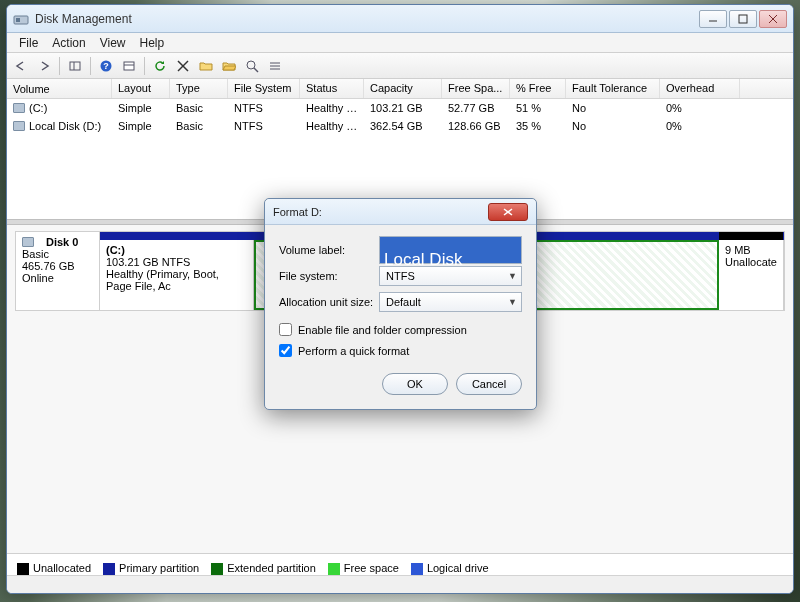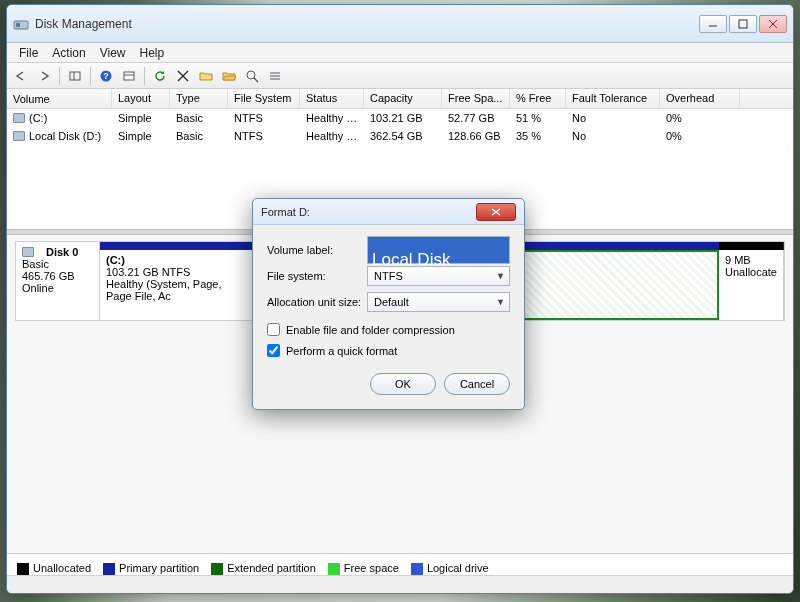--- a/index.html
+++ b/index.html
@@ -1,18 +1,18 @@
 <!DOCTYPE html>
 <html><head>
 <meta charset="utf-8">
 <style>
 * { box-sizing: border-box; margin: 0; padding: 0; font-family: "Segoe UI", Tahoma, sans-serif; }
 body { background: linear-gradient(100deg,#374b3e 0%,#5a6e5a 15%,#cfd8cf 30%,#d8e0d8 60%,#788a78 80%,#2f3f2f 100%); width:800px; height:602px; overflow:hidden; position:relative; }
 .window { position:absolute; left:6px; top:4px; width:788px; height:590px; background:#fff; border:1px solid #5b7ba3; border-radius:6px; box-shadow:0 4px 18px rgba(0,0,0,.35); display:flex; flex-direction:column; overflow:hidden;}
-.titlebar { height:38px; background:linear-gradient(#eaf3fb,#d9e8f7); display:flex; align-items:center; padding:0 6px; border-bottom:1px solid #a9bfd6;}
+.titlebar { height:28px; background:linear-gradient(#eaf3fb,#d9e8f7); display:flex; align-items:center; padding:0 6px; border-bottom:1px solid #a9bfd6;}
 .titlebar .ticon{width:16px;height:16px;margin-right:6px;}
 .titlebar .title{font-size:12px;color:#333;flex:1;}
 .winbtns{display:flex;gap:2px;}
 .winbtn{width:28px;height:18px;border:1px solid #9ab;background:linear-gradient(#fdfdfe,#e1ebf5);border-radius:2px;display:flex;align-items:center;justify-content:center;font-size:10px;color:#333;}
 .winbtn.close{background:linear-gradient(#f7d9d9,#e9b7b7);border-color:#c98888;}
 .menubar{height:20px;background:#f4f4f4;border-bottom:1px solid #d0d0d0;display:flex;align-items:center;padding:0 12px;gap:14px;font-size:12px;color:#222;}
 .toolbar{height:26px;background:linear-gradient(#fbfbfb,#ececec);border-bottom:1px solid #cfcfcf;display:flex;align-items:center;padding:0 4px;gap:3px;}
 .tbtn{width:20px;height:20px;border:1px solid transparent;display:flex;align-items:center;justify-content:center;border-radius:2px;}
 .tsep{width:1px;height:18px;background:#c5c5c5;margin:0 2px;}
 .list{flex:0 0 140px;overflow:hidden;font-size:11px;}
@@ -35,21 +35,21 @@
 .part .pname{font-weight:bold;}
 .part.d{background:repeating-linear-gradient(45deg,#eef6ef,#eef6ef 3px,#fff 3px,#fff 6px);} 
 .part.d{border:2px solid #1a8a1a;}
 .part.unall{background:#fff;}
 .part.unall .blackbar{position:absolute;top:-8px;left:0;right:0;height:8px;background:#000;}
 .legend{height:22px;background:#fff;border-top:1px solid #d0d0d0;display:flex;align-items:flex-end;gap:12px;padding:0 10px;font-size:11px;}
 .legend .sw{width:12px;height:12px;display:inline-block;margin-right:4px;vertical-align:middle;}
 .statusbar{height:18px;background:#f0f0f0;border-top:1px solid #d3d3d3;}
 
 
-.dialog{position:absolute;left:252px;top:198px;width:273px;background:#f0f0f0;border:1px solid #6d88a8;border-radius:5px;box-shadow:0 6px 24px rgba(0,0,0,.45);font-size:11px;}
+.dialog{position:absolute;left:264px;top:198px;width:273px;background:#f0f0f0;border:1px solid #6d88a8;border-radius:5px;box-shadow:0 6px 24px rgba(0,0,0,.45);font-size:11px;}
 .dtitle{height:26px;background:linear-gradient(#eef5fc,#dbe9f7);border-bottom:1px solid #b6c8dc;display:flex;align-items:center;padding:0 8px;border-radius:5px 5px 0 0;}
 .dtitle .t{flex:1;color:#222;}
 .dclose{width:40px;height:18px;background:linear-gradient(#e67a6f,#c73b2e);border:1px solid #9a2c21;border-radius:3px;display:flex;align-items:center;justify-content:center;color:#fff;font-size:10px;}
 .dbody{padding:12px 14px 14px;}
 .frow{display:flex;align-items:center;height:26px;}
 .frow label{width:100px;}
 .finput{flex:1;height:20px;border:1px solid #a7b4c3;background:#fff;padding:13px 4px;font-size:17px;}
 .finput.sel{background:#3268c8;color:#fff;}
 .fselect{flex:1;height:20px;border:1px solid #a7b4c3;background:linear-gradient(#fff,#eef1f5);display:flex;align-items:center;justify-content:space-between;padding:0 4px 0 6px;}
 .fselect .arr{font-size:9px;color:#444;}
@@ -225,21 +225,21 @@
         <div>Basic</div>
         <div>465.76 GB</div>
         <div>Online</div>
       </div>
       <div class="partrow">
         <div class="parthead"></div>
         <div class="partbody">
           <div class="part" style="flex:0 0 154px">
             <div class="pname">(C:)</div>
             <div>103.21 GB NTFS</div>
-            <div>Healthy (System, Page, Page File, Ac</div>
+            <div>Healthy (Primary, Boot, Page File, Ac</div>
           </div>
           <div class="part d" style="flex:1"></div>
           <div class="part unall" style="flex:0 0 58px">
             <div class="blackbar"></div>
             <div>9 MB</div>
             <div>Unallocate</div>
           </div>
         </div>
       </div>
     </div>

